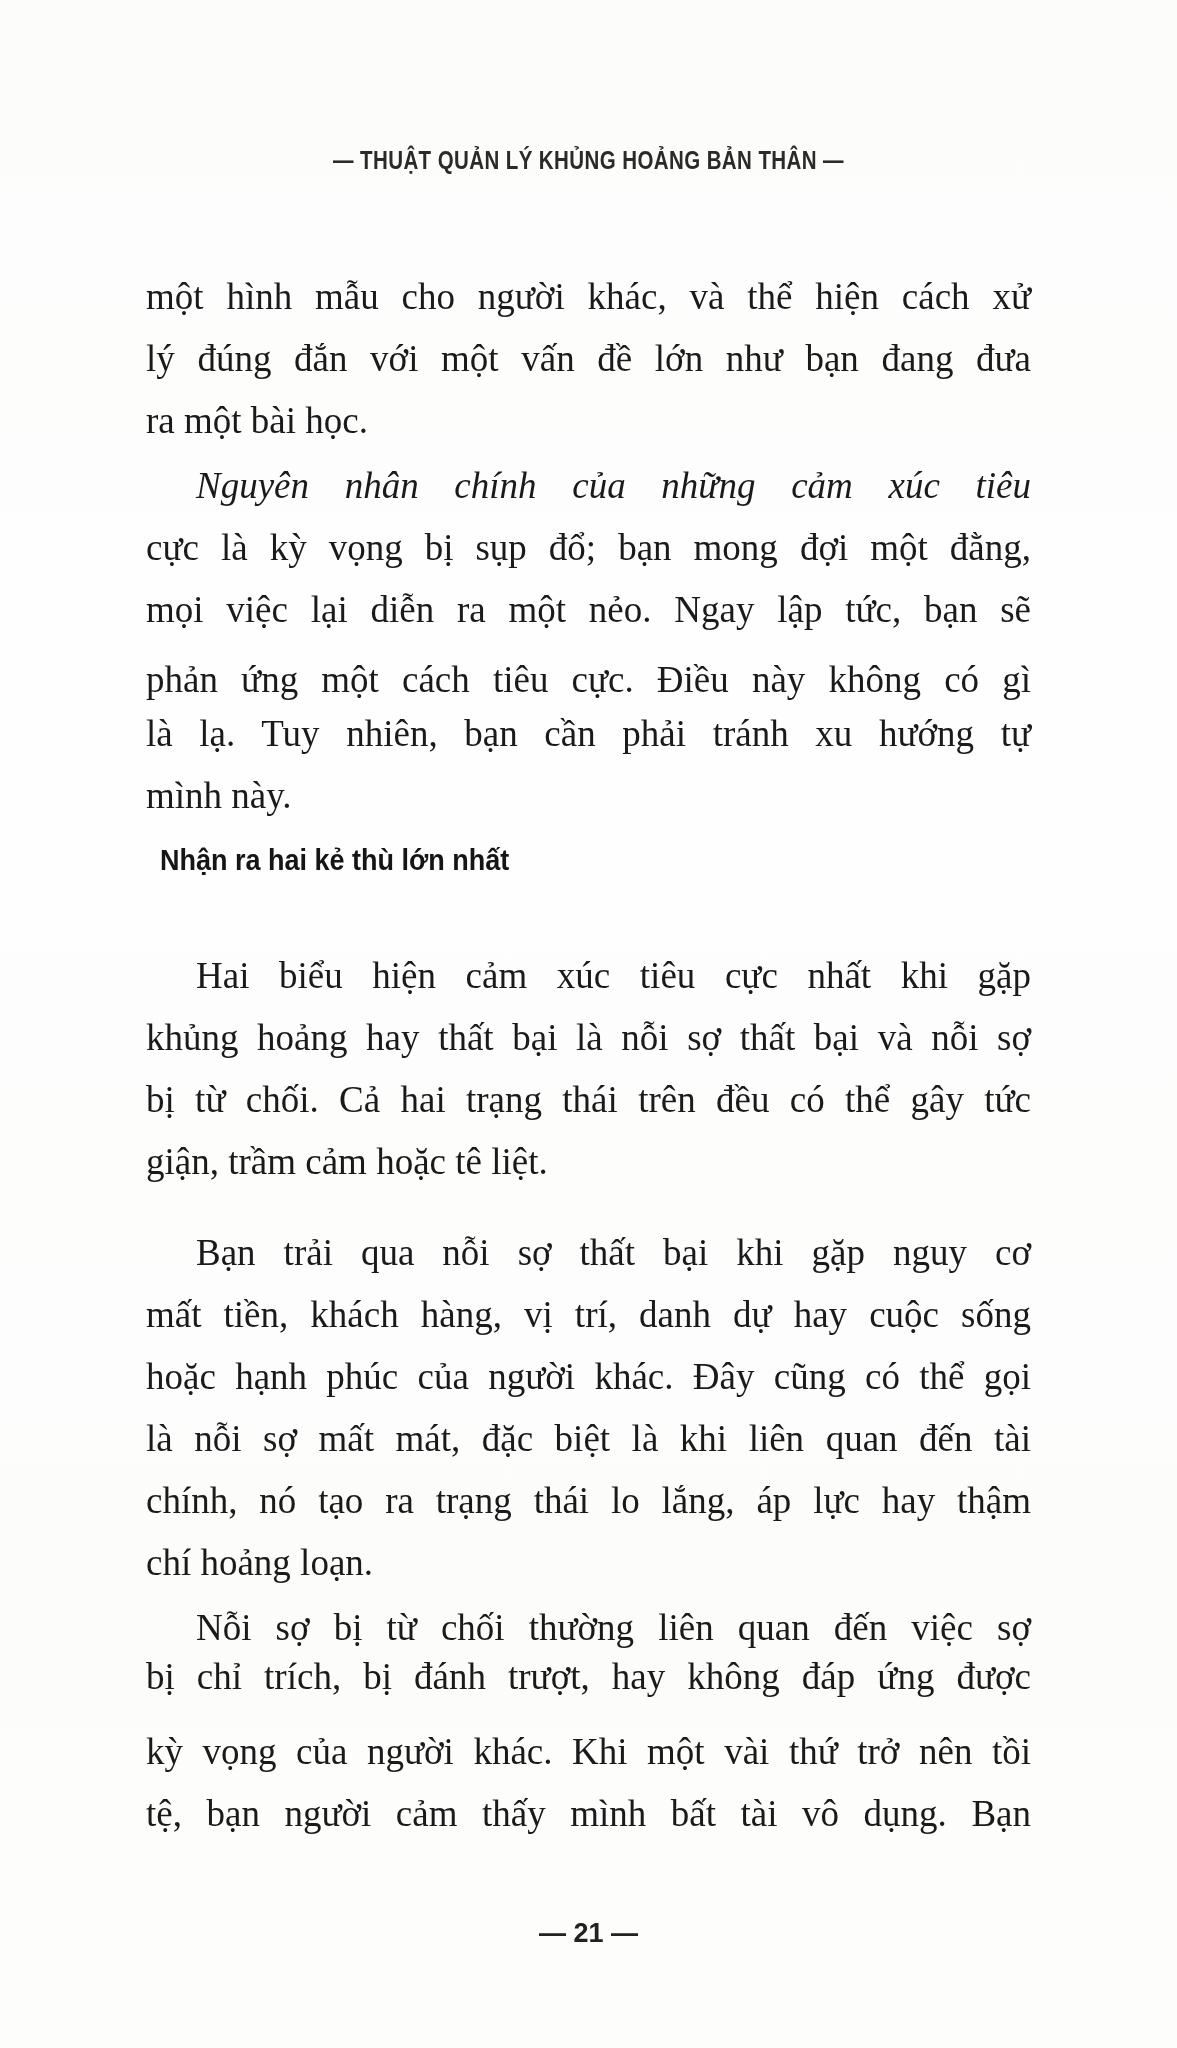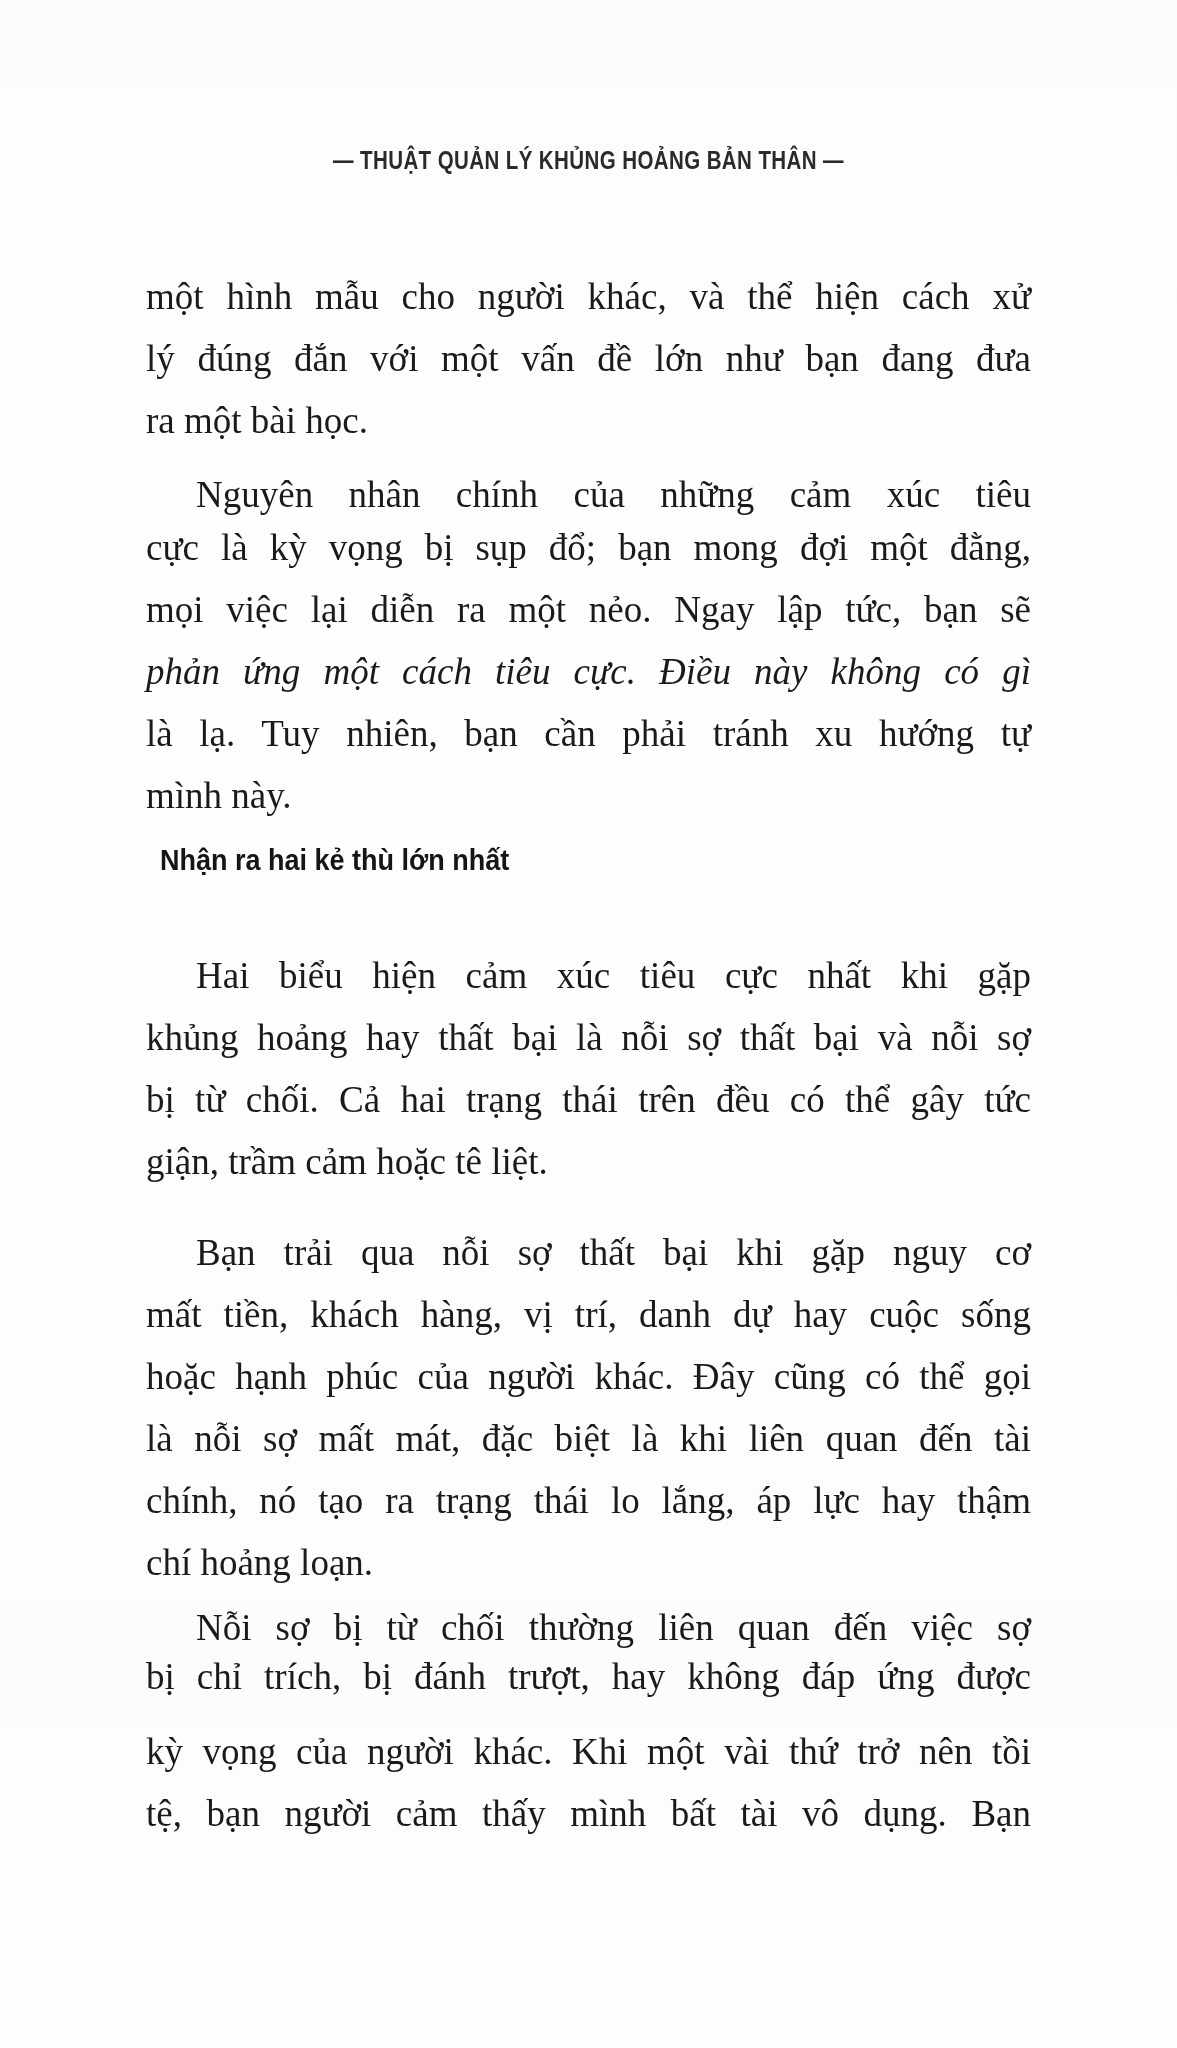--- a/index.html
+++ b/index.html
@@ -89,24 +89,24 @@
 
   <div class="running-header">— THUẬT QUẢN LÝ KHỦNG HOẢNG BẢN THÂN —</div>
 
   <div class="body-text" style="top:266px;">
     <div class="line justify" style="top:0px;">một hình mẫu cho người khác, và thể hiện cách xử</div>
     <div class="line justify" style="top:62px;">lý đúng đắn với một vấn đề lớn như bạn đang đưa</div>
     <div class="line" style="top:124px;">ra một bài học.</div>
   </div>
 
   <div class="body-text" style="top:455px;">
-    <div class="line justify indent" style="top:9px;">Nguyên nhân chính của những cảm xúc tiêu</div>
+    <div class="line justify indent" style="top:0px;font-style:italic;">Nguyên nhân chính của những cảm xúc tiêu</div>
     <div class="line justify" style="top:62px;">cực là kỳ vọng bị sụp đổ; bạn mong đợi một đằng,</div>
     <div class="line justify" style="top:124px;">mọi việc lại diễn ra một nẻo. Ngay lập tức, bạn sẽ</div>
-    <div class="line justify" style="top:186px;font-style:italic;">phản ứng một cách tiêu cực. Điều này không có gì</div>
+    <div class="line justify" style="top:194px;">phản ứng một cách tiêu cực. Điều này không có gì</div>
     <div class="line justify" style="top:248px;">là lạ. Tuy nhiên, bạn cần phải tránh xu hướng tự</div>
     <div class="line" style="top:310px;">mình này.</div>
   </div>
 
   <div class="heading">Nhận ra hai kẻ thù lớn nhất</div>
 
   <div class="body-text" style="top:945px;">
     <div class="line justify indent" style="top:0px;">Hai biểu hiện cảm xúc tiêu cực nhất khi gặp</div>
     <div class="line justify" style="top:62px;">khủng hoảng hay thất bại là nỗi sợ thất bại và nỗi sợ</div>
     <div class="line justify" style="top:124px;">bị từ chối. Cả hai trạng thái trên đều có thể gây tức</div>
@@ -122,14 +122,15 @@
     <div class="line" style="top:310px;">chí hoảng loạn.</div>
   </div>
 
   <div class="body-text" style="top:1597px;">
     <div class="line justify indent" style="top:0px;">Nỗi sợ bị từ chối thường liên quan đến việc sợ</div>
     <div class="line justify" style="top:49px;">bị chỉ trích, bị đánh trượt, hay không đáp ứng được</div>
     <div class="line justify" style="top:124px;">kỳ vọng của người khác. Khi một vài thứ trở nên tồi</div>
     <div class="line justify" style="top:186px;">tệ, bạn người cảm thấy mình bất tài vô dụng. Bạn</div>
   </div>
 
+  <div class="page-number">— 21 —</div>
 
 </div>
 
 </body></html>

